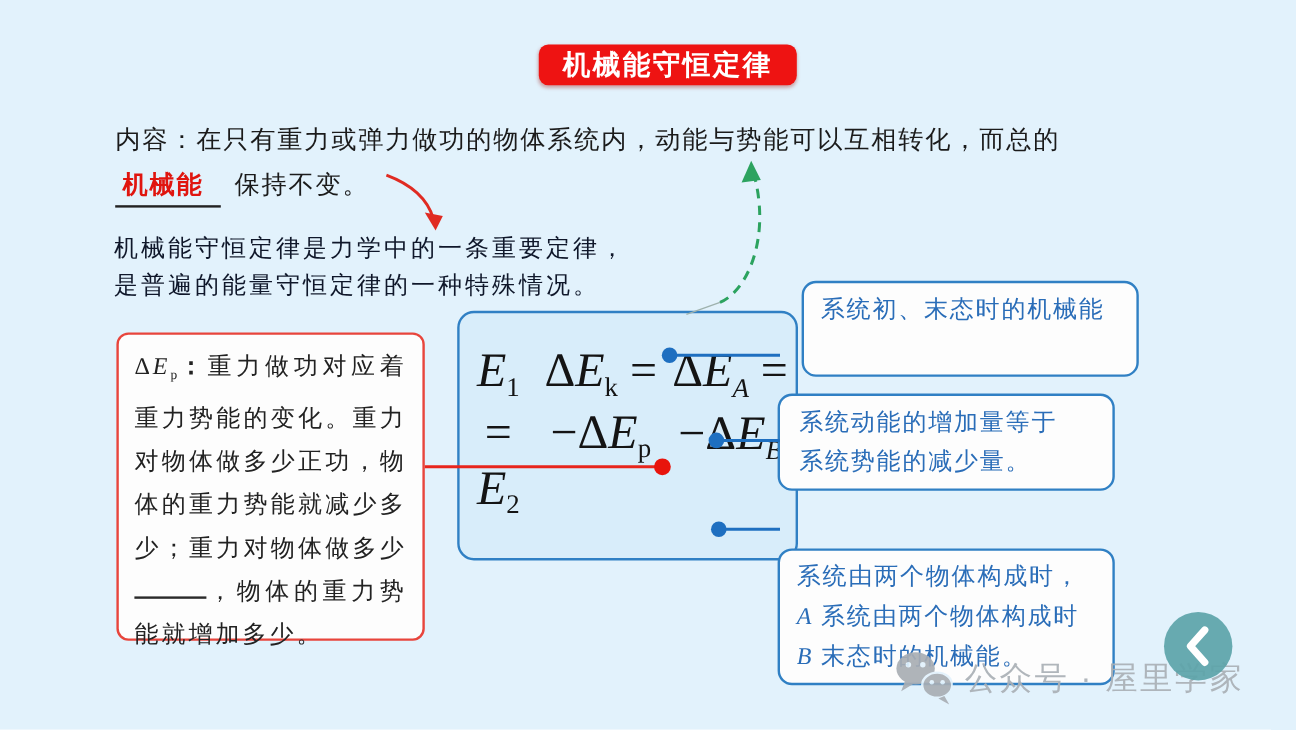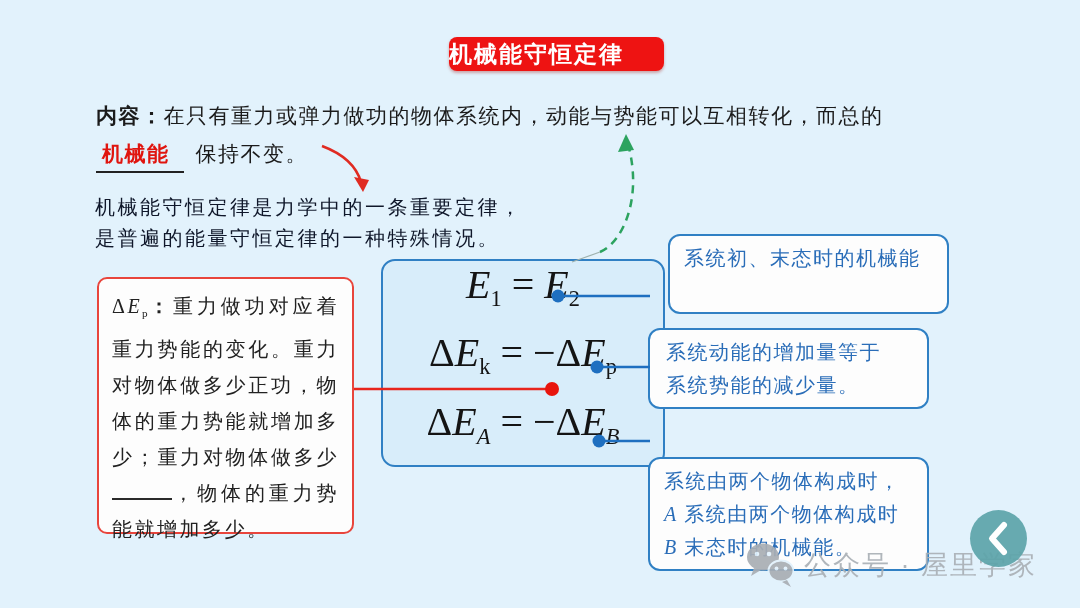--- a/index.html
+++ b/index.html
@@ -7,27 +7,27 @@
     position:relative; width:1080px; height:608px; overflow:hidden;
     background:#e2f2fc;
     font-family:"Liberation Serif","DejaVu Serif",serif;
     color:#1b1b1b;
   }
   
   .title-banner{
     position:absolute; left:449px; top:37px; width:215px; height:34px;
     background:#ee1312; border-radius:8px;
     color:#fff; font-size:23px; font-weight:bold; letter-spacing:2px;
-    line-height:34px;
+    text-align:center; line-height:34px;
     font-family:"Liberation Sans","DejaVu Sans",sans-serif;
     box-shadow:0 2px 3px rgba(160,20,15,.35);
   }
   
   .content{position:absolute; left:96px; top:102px; width:840px; font-size:21px; letter-spacing:1.5px;}
-  .content-label{font-weight:bold; font-family:"Liberation Sans","DejaVu Sans",sans-serif;}
+  .content-label{font-weight:normal; font-family:"Liberation Sans","DejaVu Sans",sans-serif;}
   .content-line2{margin-top:10px;}
   .answer-underline{border-bottom:2.5px solid #222; padding:0 14px 3px 6px; display:inline-block;}
   .answer-red{color:#e0150f; font-weight:bold;}
   .content-line2-rest{margin-left:12px;}
   
   .green-note{
     position:absolute; left:95px; top:192px; width:560px;
     color:#0f172a; font-size:20px; line-height:31px; letter-spacing:2.5px;
   }
   
@@ -36,22 +36,22 @@
     background:#fdfdfd; border:2.5px solid #e8453c; border-radius:10px;
     padding:9px 13px 8px 13px;
     font-size:20px; line-height:36px; letter-spacing:2.5px;
     text-align:justify; color:#222;
   }
   
   .eq-box{
     position:absolute; left:381px; top:259px; width:284px; height:208px; box-sizing:border-box;
     border:2.5px solid #3080c4; border-radius:14px;
     background:rgba(205,231,248,.45);
-    display:flex; flex-direction:column; justify-content:space-between;
-    padding:0 0 16px 0;
+    display:flex; flex-direction:row; justify-content:space-between;
+    padding:24px 0 16px 0;
   }
   .eq-row{ text-align:center; font-size:40px; color:#141414; }
   
   .seg-delta,.seg-op{font-family:"Liberation Serif","DejaVu Serif",serif;}
   .seg-var{font-family:"Liberation Serif","DejaVu Serif",serif; font-style:italic;}
   .seg-sub{font-family:"Liberation Serif","DejaVu Serif",serif; font-size:.56em; vertical-align:-.35em; letter-spacing:0;}
   .seg-subvar{font-family:"Liberation Serif","DejaVu Serif",serif; font-style:italic; font-size:.56em; vertical-align:-.38em; letter-spacing:0;}
   .seg-italic{font-family:"Liberation Serif","DejaVu Serif",serif; font-style:italic;}
   .seg-colon{font-weight:bold;}
   .seg-blank{display:inline-block; width:60px; height:.85em; border-bottom:2px solid #2a2a2a;}
@@ -94,21 +94,21 @@
   <div class="content">
     <div class="content-line1"><span class="content-label">内容：</span><span>在只有重力或弹力做功的物体系统内，动能与势能可以互相转化，而总的</span></div>
     <div class="content-line2"><span class="answer-underline"><span class="answer-red">机械能</span></span><span class="content-line2-rest">保持不变。</span></div>
   </div>
 
   <div class="green-note">
     <div>机械能守恒定律是力学中的一条重要定律，</div>
     <div>是普遍的能量守恒定律的一种特殊情况。</div>
   </div>
 
-  <div class="def-box" id="def-box"><span class="seg-delta">Δ</span><span class="seg-var">E</span><span class="seg-sub">p</span><span class="seg-colon">：</span><span class="seg-plain">重力做功对应着重力势能的变化。重力对物体做多少正功，物体的重力势能就增加多少；重力对物体做多少</span><span class="seg-blank"></span><span class="seg-plain">，物体的重力势能就增加多少。</span></div>
+  <div class="def-box" id="def-box"><span class="seg-delta">Δ</span><span class="seg-var">E</span><span class="seg-sub">p</span><span class="seg-colon">：</span><span class="seg-plain">重力做功对应着重力势能的变化。重力对物体做多少正功，物体的重力势能就减少多少；重力对物体做多少</span><span class="seg-blank"></span><span class="seg-plain">，物体的重力势能就增加多少。</span></div>
 
   <div class="eq-box" id="eq-box">
       <div class="eq-row"><span class="seg-var">E</span><span class="seg-sub">1</span><span class="seg-op"> = </span><span class="seg-var">E</span><span class="seg-sub">2</span></div>
       <div class="eq-row"><span class="seg-delta">Δ</span><span class="seg-var">E</span><span class="seg-sub">k</span><span class="seg-op"> = −</span><span class="seg-delta">Δ</span><span class="seg-var">E</span><span class="seg-sub">p</span></div>
       <div class="eq-row"><span class="seg-delta">Δ</span><span class="seg-var">E</span><span class="seg-subvar">A</span><span class="seg-op"> = −</span><span class="seg-delta">Δ</span><span class="seg-var">E</span><span class="seg-subvar">B</span></div>
     </div>
 
   <div class="callout callout-1" id="callout-0">
       <div class="callout-line"><span class="seg-plain">系统初、末态时的机械能</span></div>
     </div>

